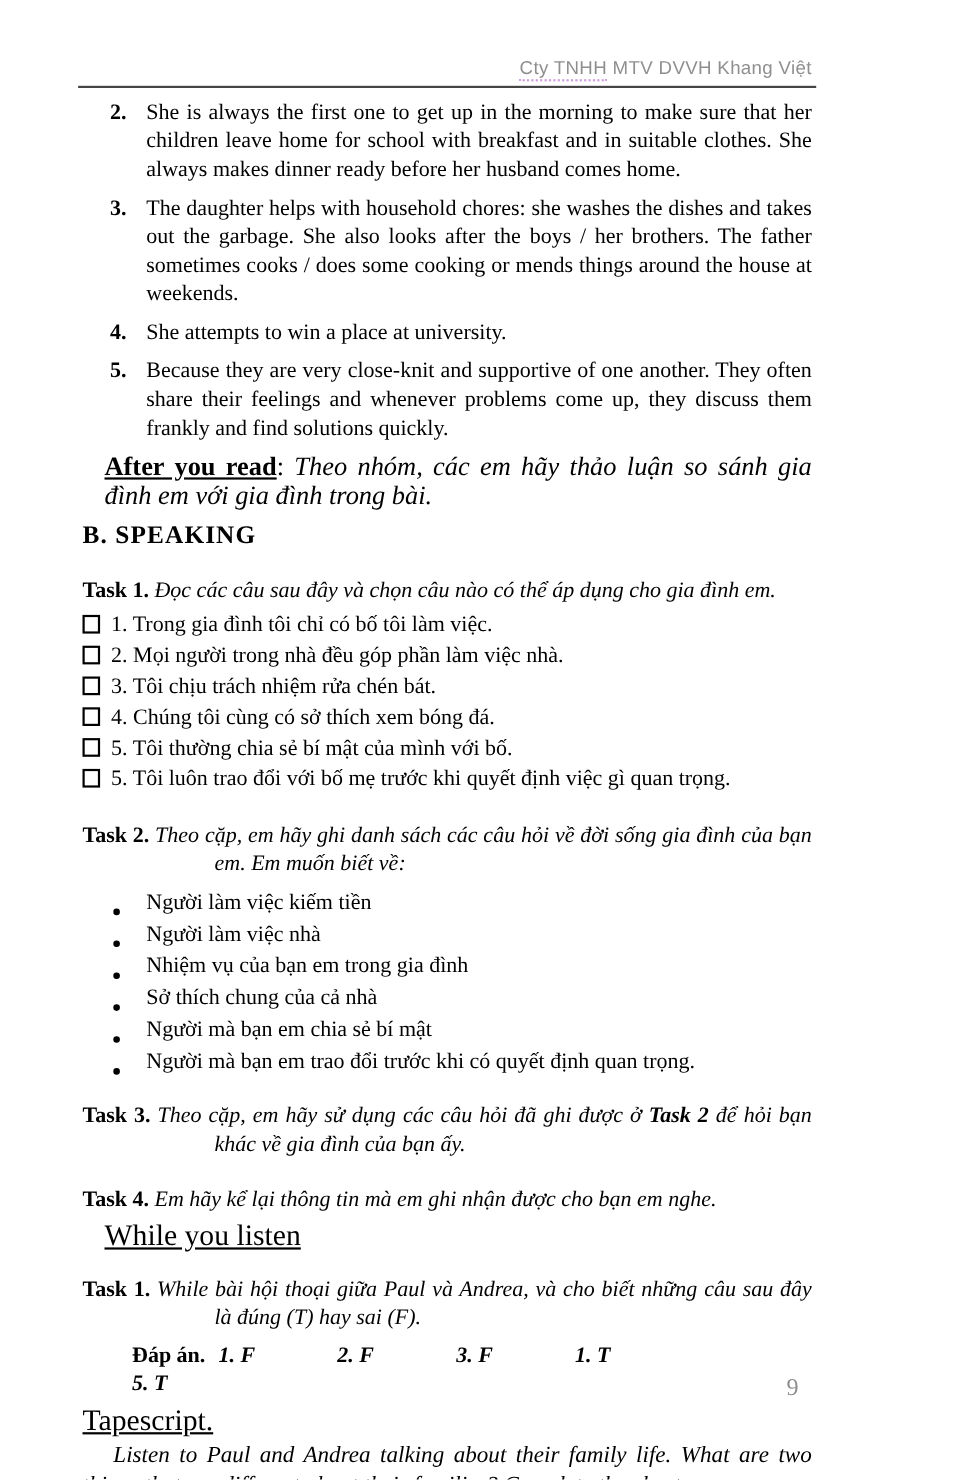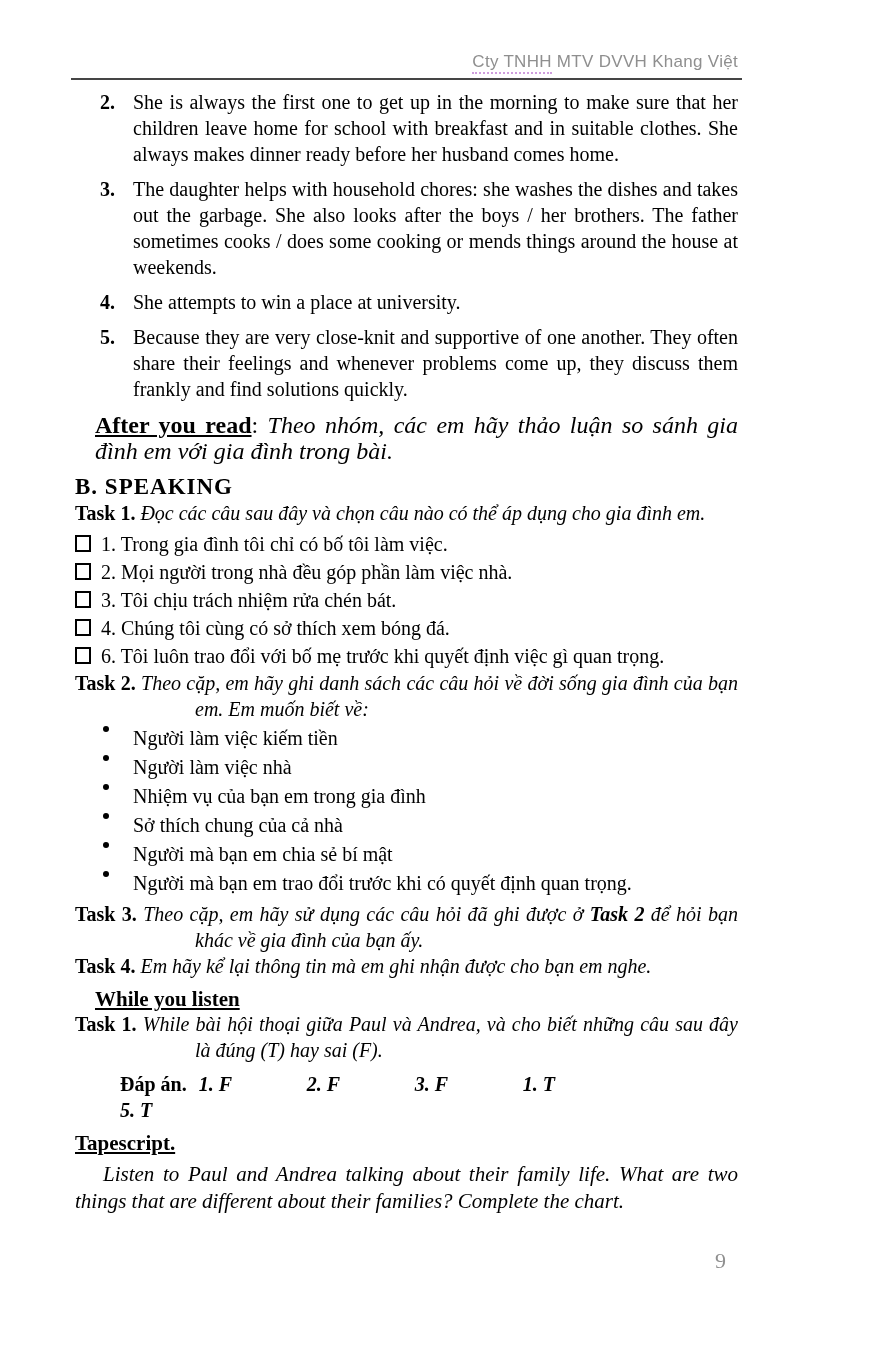--- a/index.html
+++ b/index.html
@@ -57,21 +57,21 @@
   
   .section-heading{
     margin-top:10px;
     font-size:23px;
     font-weight:bold;
     letter-spacing:1px;
     line-height:26px;
   }
   
   .task{
-    margin-top:0;
+    margin-top:24px;
     padding-left:120px;
     text-indent:-120px;
     font-size:20px;
     line-height:26px;
     text-align:justify;
   }
   .task-label{font-weight:bold;font-style:normal;}
   .task-text{font-style:italic;}
   .task-bold-ref{font-weight:bold;font-style:italic;}
   
@@ -87,38 +87,38 @@
     width:12px;height:13px;
     border:2px solid #000;
     margin-right:10px;
     margin-top:-2px;
     background:#fff;
   }
   
   .bullet-list{margin-top:5px;}
   .bullet-row{
     display:flex;
-    align-items:flex-start;
+    align-items:flex-end;
     height:29px;
     margin-left:28px;
     font-size:20px;
   }
   .bullet-dot{
     flex:none;
     width:6px;height:6px;
     border-radius:50%;
     background:#000;
     margin-right:24px;
     margin-top:-1px;
   }
   
   .underlined-heading{
     margin:8px 0 0 20px;
-    font-size:21px;
-    font-weight:bold;
+    font-size:27px;
+    font-weight:normal;
     text-decoration:underline;
     line-height:24px;
   }
   .tapescript-heading{margin-left:0;}
   
   .answer-key{
     margin:8px 0 0 45px;
     font-size:20px;
     line-height:26px;
   }
@@ -197,21 +197,25 @@
     <div class="chk-row">
       <span class="chk-box"></span>
       <span>3. Tôi chịu trách nhiệm rửa chén bát.</span>
     </div>
     <div class="chk-row">
       <span class="chk-box"></span>
       <span>4. Chúng tôi cùng có sở thích xem bóng đá.</span>
     </div>
     <div class="chk-row">
       <span class="chk-box"></span>
-      <span>6. Tôi luôn trao đổi với bố mẹ trước khi quyết định việc gì quan trọng.</span>
+      <span>5. Tôi thường chia sẻ bí mật của mình với bố.</span>
+    </div>
+    <div class="chk-row">
+      <span class="chk-box"></span>
+      <span>5. Tôi luôn trao đổi với bố mẹ trước khi quyết định việc gì quan trọng.</span>
     </div>
   </div>
 
   <div class="task">
     <span class="task-label">Task 2.</span>
     <span class="task-text">Theo cặp, em hãy ghi danh sách các câu hỏi về đời sống gia đình của bạn em. Em muốn biết về:</span>
   </div>
 
   <div class="bullet-list">
     <div class="bullet-row">

